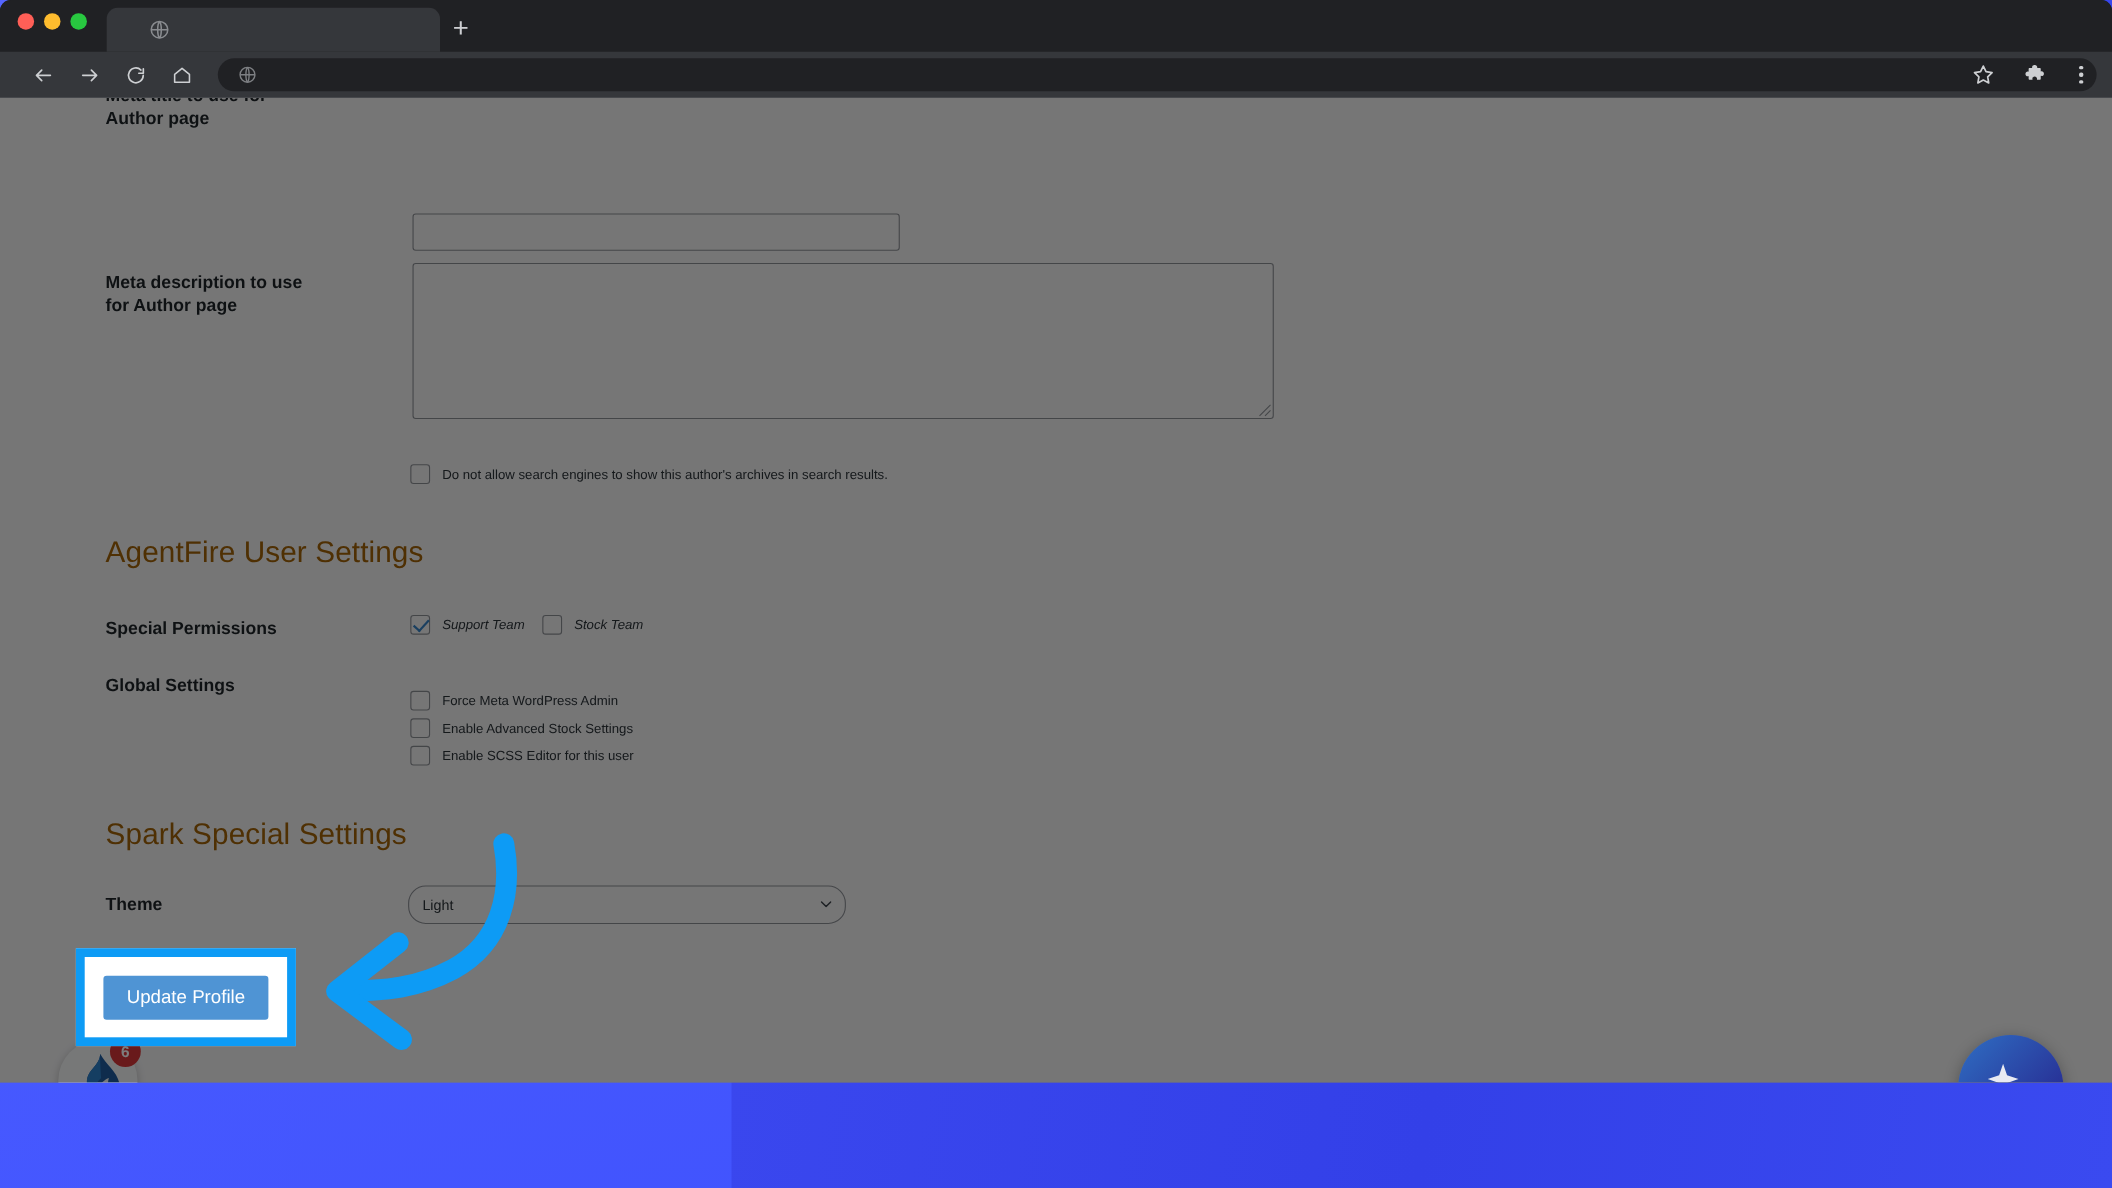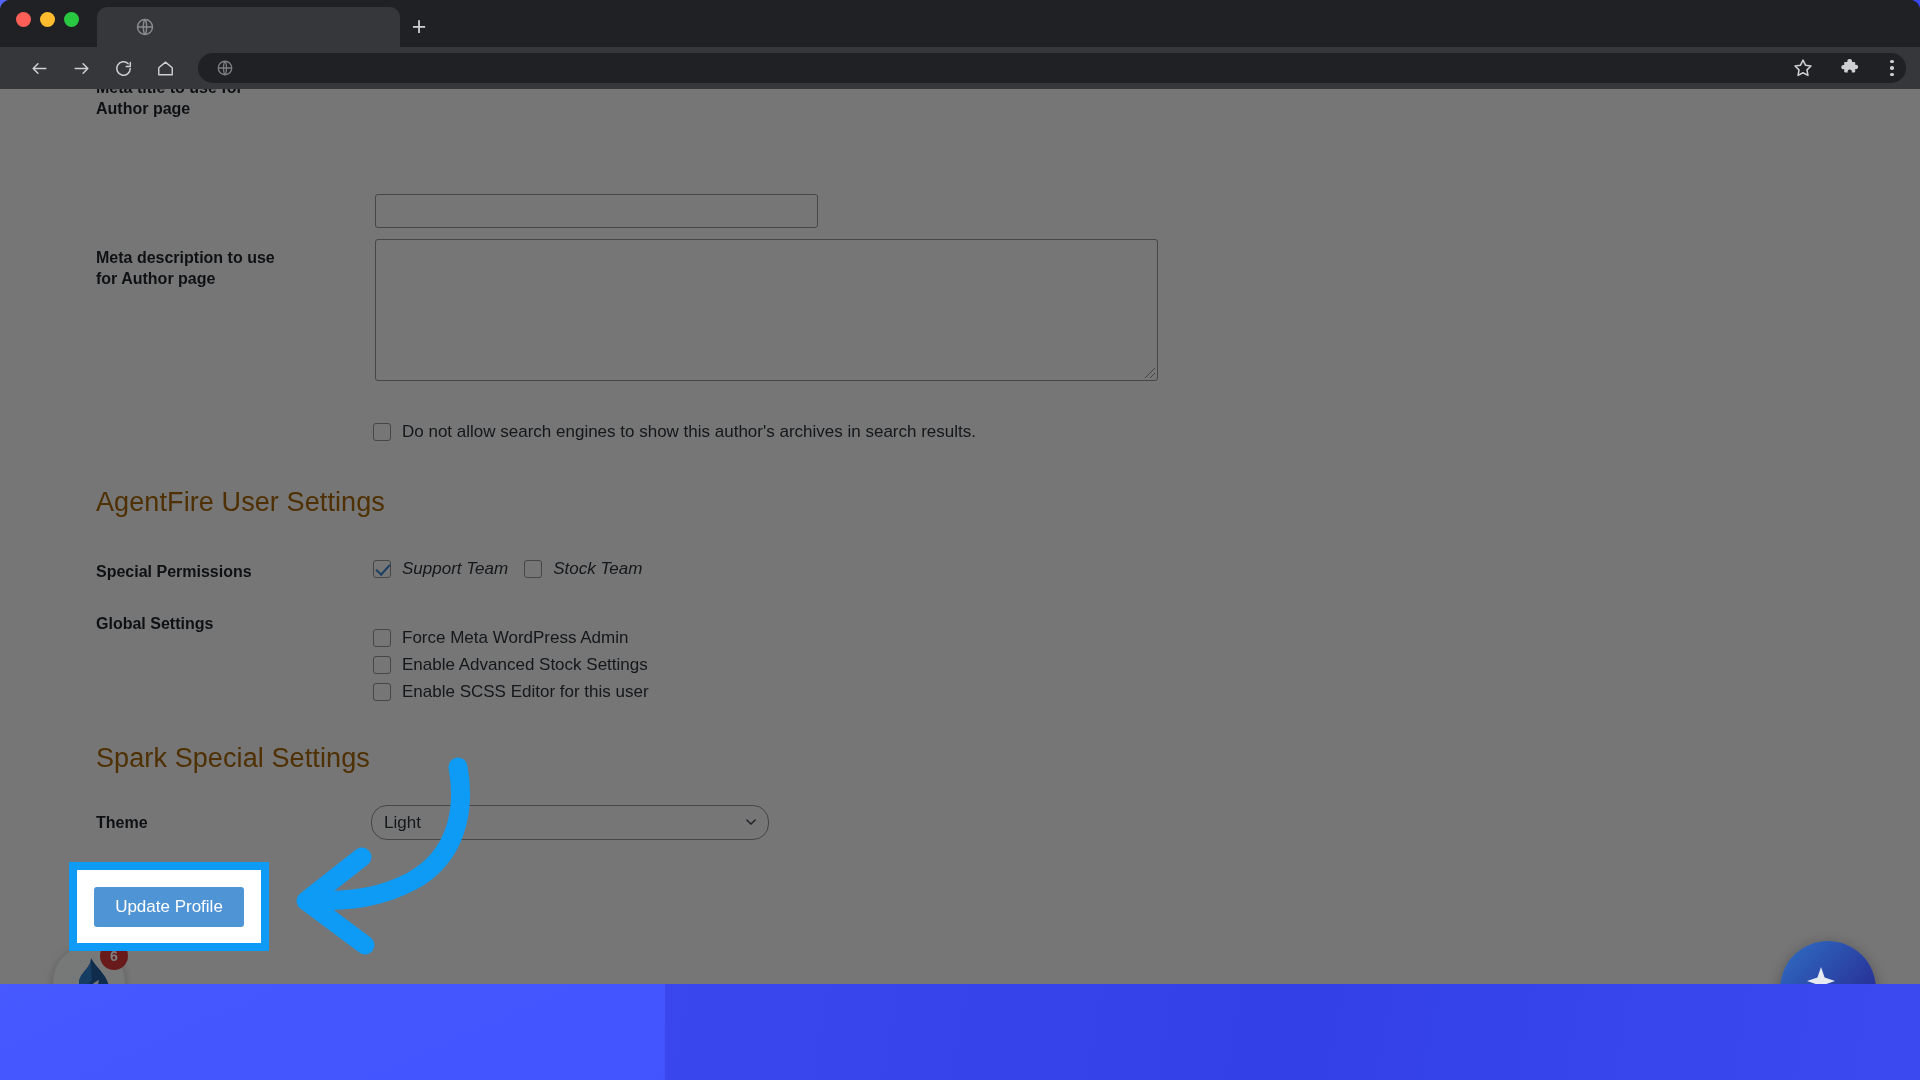--- a/index.html
+++ b/index.html
@@ -215,21 +215,21 @@
     content: "";
     position: absolute;
     left: 5px; top: 0px;
     width: 6px; height: 12px;
     border: solid #3582c4;
     border-width: 0 2.5px 2.5px 0;
     transform: rotate(42deg);
   }
   .cb-label {
     margin-left: 11px;
-    font-size: 17px;
+    font-size: 12px;
     color: #2c3338;
     white-space: nowrap;
   }
 
   .section-heading {
     position: absolute;
     font-size: 27px;
     font-weight: 400;
     color: #a16207;
     letter-spacing: .1px;
@@ -257,21 +257,21 @@
   #row-theme { left: 96px; top: 723px; }
   #theme-select {
     position: absolute;
     left: 371px; top: 716px;
     width: 398px; height: 35px;
     background: transparent;
     border: 1px solid #8c8f94;
     border-radius: 16px;
     display: flex; align-items: center;
     padding: 0 12px;
-    font-size: 17px;
+    font-size: 13px;
     color: #2c3338;
     cursor: pointer;
   }
   #theme-select .chev {
     position: absolute;
     right: 12px; top: 13px;
     width: 10px; height: 6px;
   }
 
   #update-profile-button {

